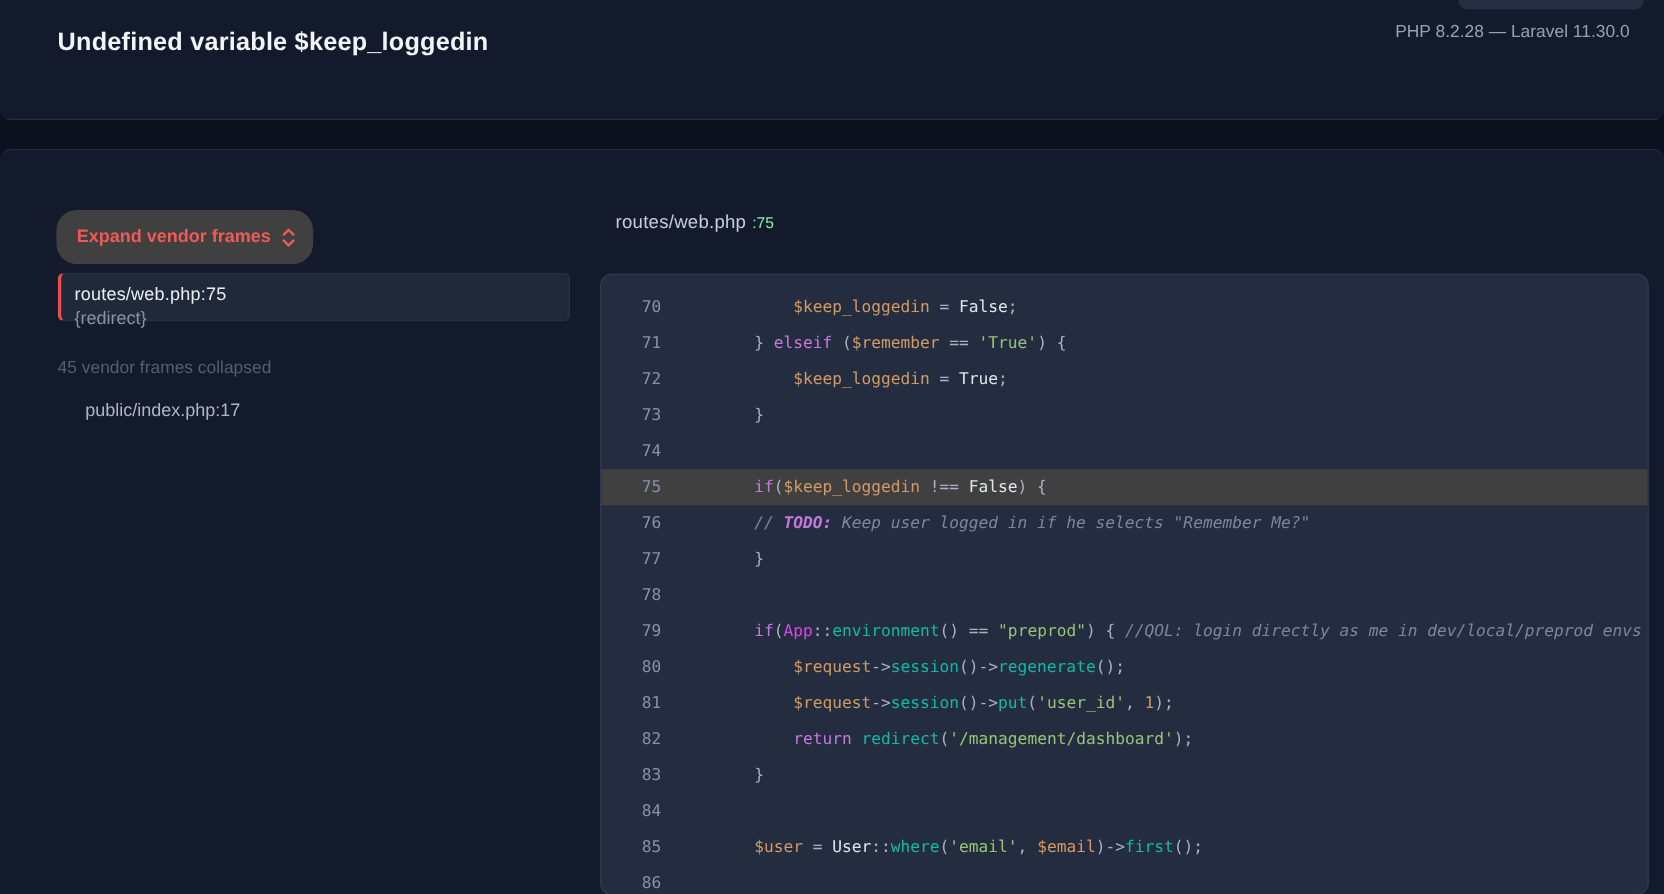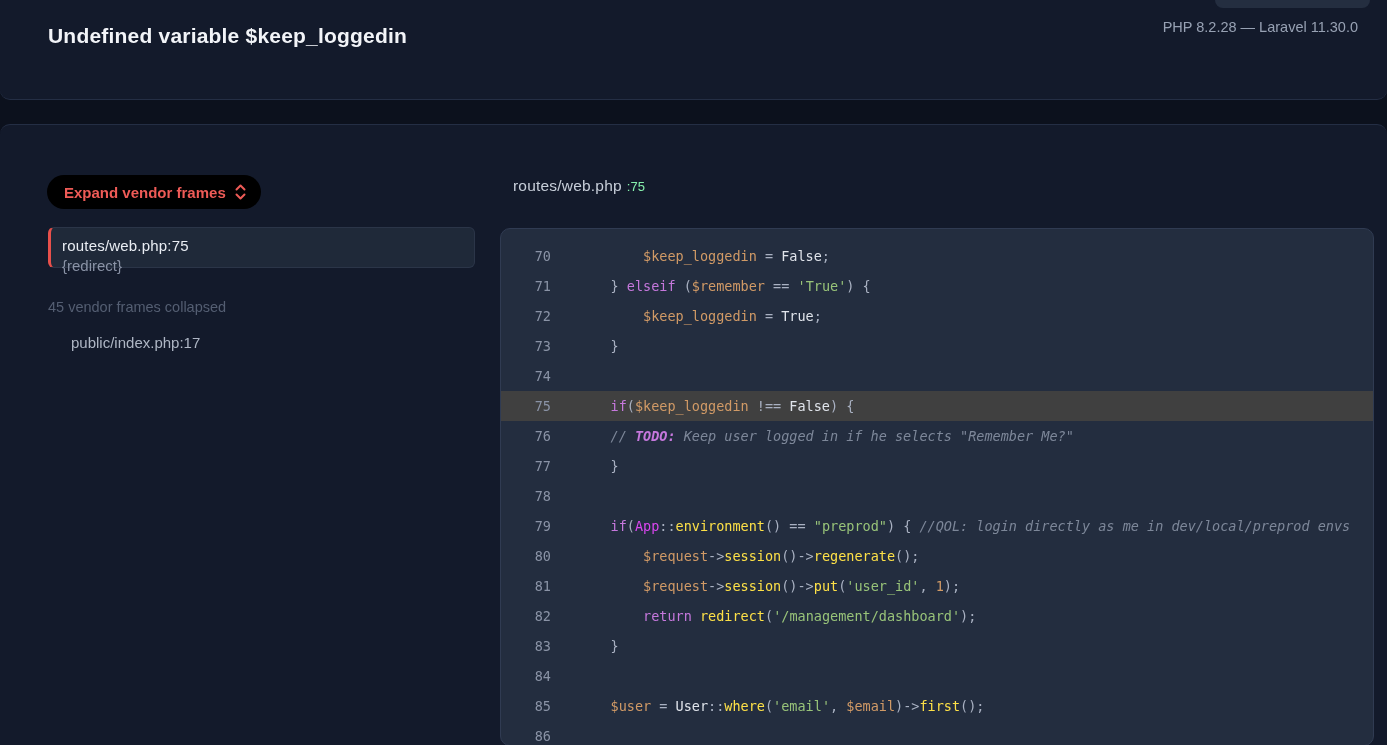--- a/index.html
+++ b/index.html
@@ -36,23 +36,23 @@
   .main-card {
     position: absolute; left: 0; top: 124px; width: 1387px; height: 621px;
     background: #131a2b;
     border-top: 1px solid #242e44;
     border-radius: 10px 10px 0 0;
   }
 
   
   .expand-btn {
     position: absolute; left: 47px; top: 50px;
-    height: 34px; padding: 0 14px 0 17px;
+    height: 45px; padding: 0 14px 0 17px;
     display: inline-flex; align-items: center; gap: 8px;
-    background: #000000; border: none; border-radius: 17px;
+    background: #404040; border: none; border-radius: 17px;
     color: #ee5b57; font-family: "Liberation Sans", sans-serif;
     font-size: 15px; font-weight: 700; cursor: pointer;
   }
   .expand-btn svg { display: block; }
 
   .frame-card {
     position: absolute; left: 48px; top: 102px; width: 427px; height: 41px;
     background: #1f2939;
     border: 1px solid #2b3548;
     border-left: 3px solid #e8504b;
@@ -88,28 +88,28 @@
   .code-line {
     height: 30px; display: flex; align-items: center;
     white-space: pre; overflow: hidden;
     font-family: "DejaVu Sans Mono", monospace; font-size: 13.5px;
   }
   .code-line.hl { background: #404040; }
   .gutter {
     flex: 0 0 50px; text-align: right; color: #8a93a6;
     font-size: 13.5px;
   }
-  .src { padding-left: 27px; }
+  .src { padding-left: 45px; }
 
   
   .tk-p  { color: #a9b1c2; }
   .tk-v  { color: #d19a66; }
   .tk-k  { color: #c678dd; }
   .tk-s  { color: #98c379; }
-  .tk-f  { color: #fde047; }
+  .tk-f  { color: #14b8a6; }
   .tk-c  { color: #d946ef; }
   .tk-w  { color: #e0e4eb; }
   .tk-n  { color: #d19a66; }
   .tk-cm { color: #7d8799; font-style: italic; }
   .tk-td { color: #c678dd; font-style: italic; font-weight: bold; }
 </style>
 </head>
 <body>
 
 <div class="stage">

